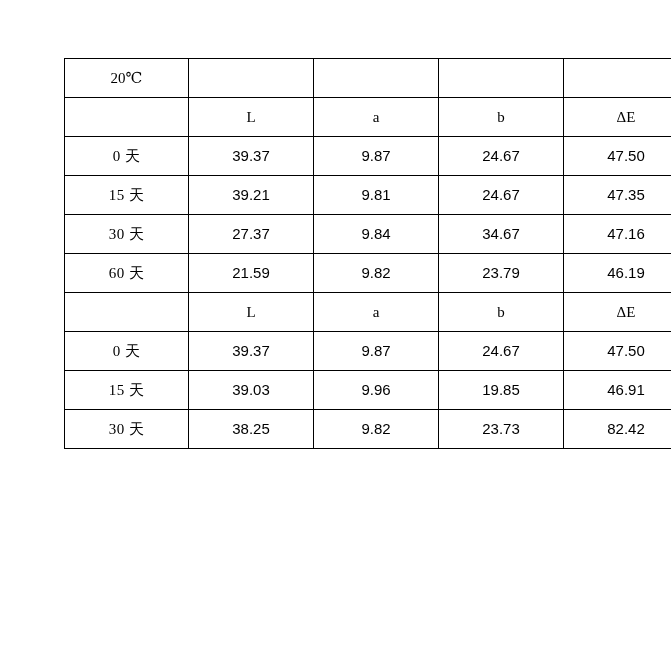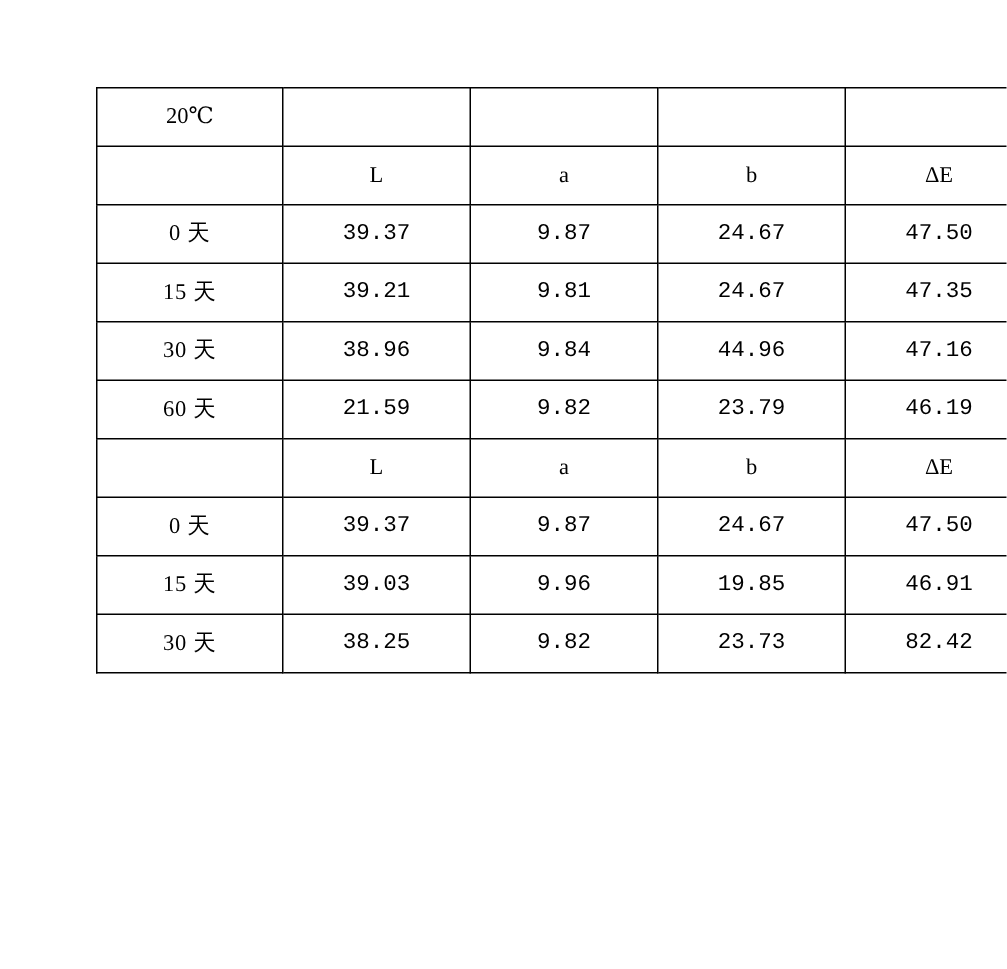--- a/index.html
+++ b/index.html
@@ -56,21 +56,21 @@
     padding-left: 34px;
     font-size: 14px;
   }
   td.head {
     text-align: center;
     font-size: 15px;
   }
   td.num {
     text-align: center;
     font-size: 15px;
-    font-family: Liberation Mono, monospace;
+    font-family: Liberation Sans, sans-serif;
   }
   td.empty { }
 </style>
 </head>
 <body>
 
 <div class="sheet">
   <table class="data-table">
     <colgroup>
       <col class="c0">
@@ -104,23 +104,23 @@
       </tr>
       <tr>
         <td class="label">15 天</td>
         <td class="num">39.21</td>
         <td class="num">9.81</td>
         <td class="num">24.67</td>
         <td class="num">47.35</td>
       </tr>
       <tr>
         <td class="label">30 天</td>
-        <td class="num">38.96</td>
+        <td class="num">27.37</td>
         <td class="num">9.84</td>
-        <td class="num">44.96</td>
+        <td class="num">34.67</td>
         <td class="num">47.16</td>
       </tr>
       <tr>
         <td class="label">60 天</td>
         <td class="num">21.59</td>
         <td class="num">9.82</td>
         <td class="num">23.79</td>
         <td class="num">46.19</td>
       </tr>
 

